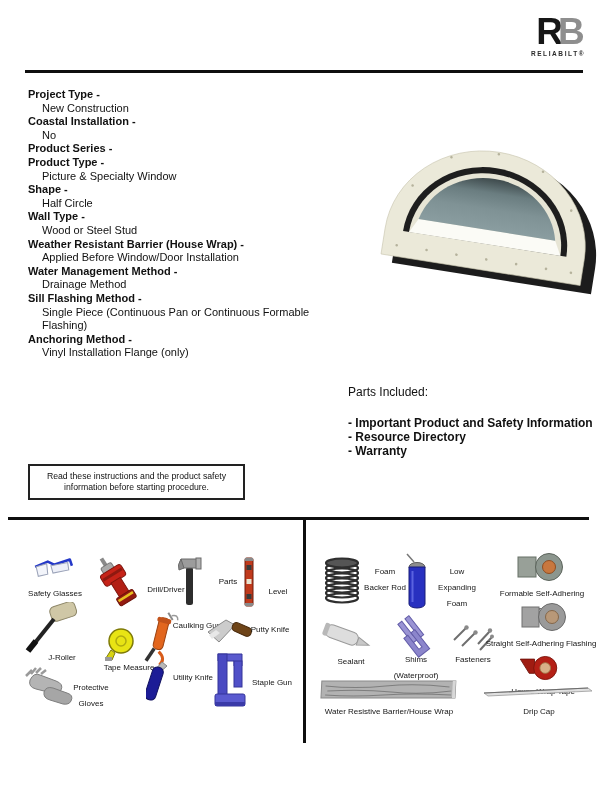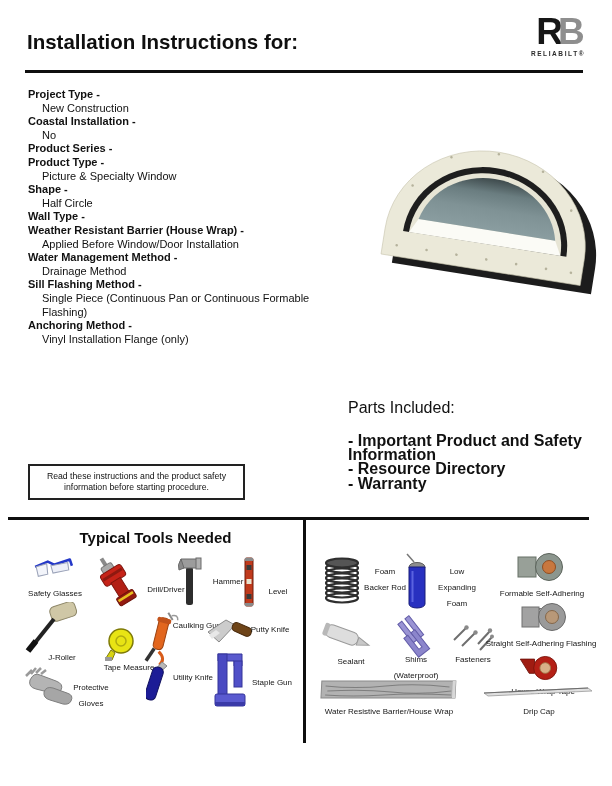--- a/index.html
+++ b/index.html
@@ -16,21 +16,21 @@
 
   
   .details{position:absolute;left:28px;top:88px;width:334px;font-size:11px;line-height:13.6px;}
   .dlabel{font-weight:bold;}
   .dvalue{padding-left:14px;width:292px;}
 
   
   .window-wrap{position:absolute;left:358px;top:131px;width:254px;height:224px;}
 
   
-  .parts{position:absolute;left:348px;top:399px;width:252px;font-size:16px;}
+  .parts{position:absolute;left:348px;top:385px;width:252px;font-size:12px;}
   .parts-heading{margin-bottom:17px;}
   .parts-item{font-weight:bold;line-height:14.2px;}
 
   
   .notice{position:absolute;left:28px;top:464px;width:199px;border:2px solid #222;
           padding:5px 7px;font-size:8.7px;line-height:11px;text-align:center;}
 
   
   .hrule{position:absolute;left:8px;top:517px;width:581px;height:3px;background:#0f0f0f;}
   .vrule{position:absolute;left:303px;top:517px;width:3px;height:226px;background:#0f0f0f;}
@@ -42,21 +42,20 @@
                  font-size:15px;font-weight:bold;color:#0f0f0f;}
   .it{position:absolute;}
   .it svg{display:block;width:100%;height:100%;}
   .lbl{position:absolute;font-size:8px;line-height:16px;text-align:center;color:#151515;}
 </style>
 </head>
 <body>
 
 <div class="sheet">
 
-  <div class="title">Installation Instructions for:</div>
   <div class="logo">
     <div class="logo-rb"><span class="logo-r">R</span><span class="logo-b">B</span></div>
     <div class="logo-brand">RELIABILT®</div>
   </div>
   <div class="title-rule"></div>
 
   <div class="details">
     <div>
         <div class="dlabel">Project Type -</div>
         <div class="dvalue">New Construction</div>
@@ -71,20 +70,21 @@
     <div>
         <div class="dlabel">Product Type -</div>
         <div class="dvalue">Picture &amp; Specialty Window</div>
       </div>
     <div>
         <div class="dlabel">Shape -</div>
         <div class="dvalue">Half Circle</div>
       </div>
     <div>
         <div class="dlabel">Wall Type -</div>
+        <div class="dvalue">Wood or Steel Stud</div>
       </div>
     <div>
         <div class="dlabel">Weather Resistant Barrier (House Wrap) -</div>
         <div class="dvalue">Applied Before Window/Door Installation</div>
       </div>
     <div>
         <div class="dlabel">Water Management Method -</div>
         <div class="dvalue">Drainage Method</div>
       </div>
     <div>
@@ -138,21 +138,20 @@
     <div class="parts-item">- Resource Directory</div>
     <div class="parts-item">- Warranty</div>
   </div>
 
   <div class="notice">Read these instructions and the product safety information before starting procedure.</div>
 
   <div class="hrule"></div>
   <div class="vrule"></div>
 
   <div class="panel panel-tools">
-    <div class="panel-heading">Typical Tools Needed</div>
 
     <span class="it" style="left:24px;top:36px;width:42px;height:30px">
       <svg viewBox="0 0 40 28">
         <path d="M3 10 L15 5 L21 8 L36 3 L38 9" fill="none" stroke="#2438c8" stroke-width="2.4" stroke-linejoin="round"></path>
         <path d="M4 10 L14 7 L15 17 L6 19 Z" fill="#f2f4fa" stroke="#9aa2b8"></path>
         <path d="M18 9 L34 6 L35 13 L20 16 Z" fill="#eef0f8" stroke="#9aa2b8"></path>
       </svg>
     </span>
     <span class="lbl" style="left:14px;top:66px;width:66px">Safety Glasses</span>
 
@@ -172,21 +171,21 @@
     <span class="lbl" style="left:126px;top:62px;width:64px">Drill/Driver</span>
 
     <span class="it" style="left:168px;top:36px;width:30px;height:52px">
       <svg viewBox="0 0 30 52">
         <rect x="10" y="11" width="7" height="38" rx="2.5" fill="#2d2d2d"></rect>
         <path d="M5 3 h18 v9 h-18 z" fill="#9c9c9c" stroke="#6a6a6a"></path>
         <path d="M5 3 q-4 6 -2 11 l5 -2 z" fill="#8a8a8a" stroke="#6a6a6a"></path>
         <rect x="20" y="2" width="5" height="11" fill="#b0b0b0" stroke="#6a6a6a"></rect>
       </svg>
     </span>
-    <span class="lbl" style="left:196px;top:54px;width:48px">Hammer</span>
+    <span class="lbl" style="left:196px;top:54px;width:48px">Parts</span>
 
     <span class="it" style="left:234px;top:36px;width:14px;height:52px">
       <svg viewBox="0 0 14 52">
         <rect x="3" y="2" width="8" height="48" rx="1.5" fill="#c03a1c" stroke="#6e1c0a"></rect>
         <rect x="4.5" y="9" width="5" height="5" fill="#3a3a3a"></rect>
         <rect x="4.5" y="23" width="5" height="5" fill="#e8e4d0"></rect>
         <rect x="4.5" y="38" width="5" height="5" fill="#3a3a3a"></rect>
         <rect x="3" y="2" width="8" height="3" fill="#8a8a8a"></rect>
         <rect x="3" y="47" width="8" height="3" fill="#8a8a8a"></rect>
       </svg>

